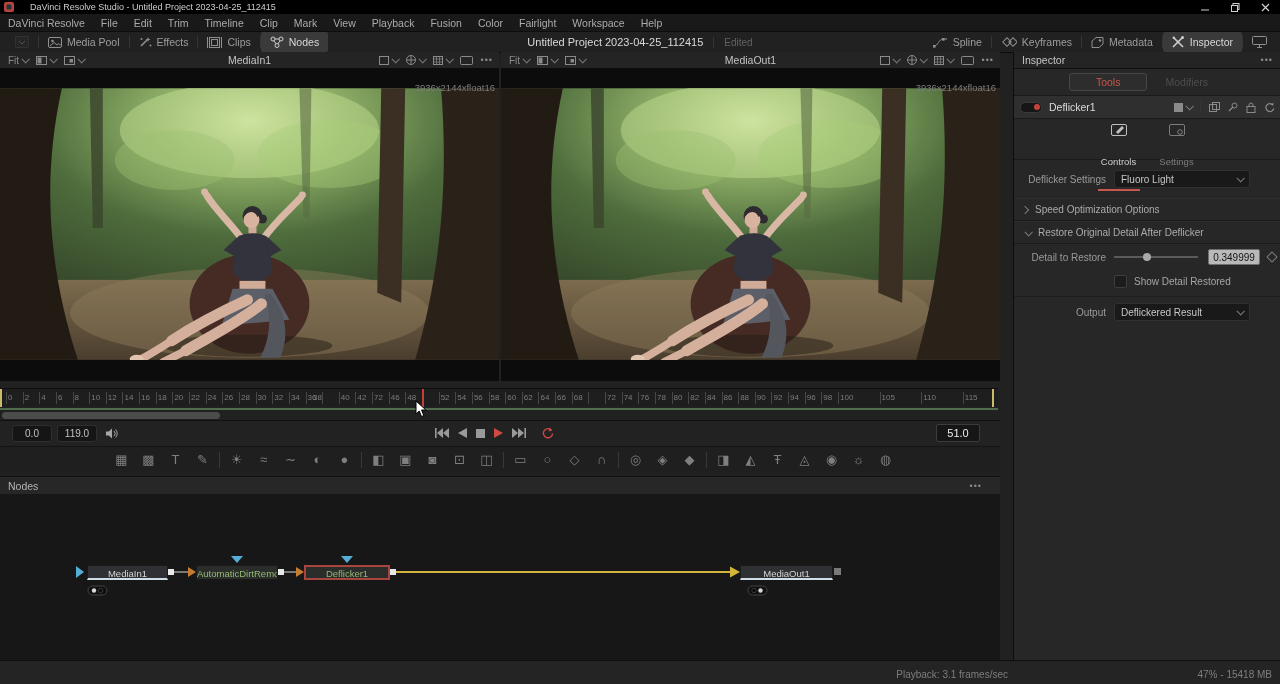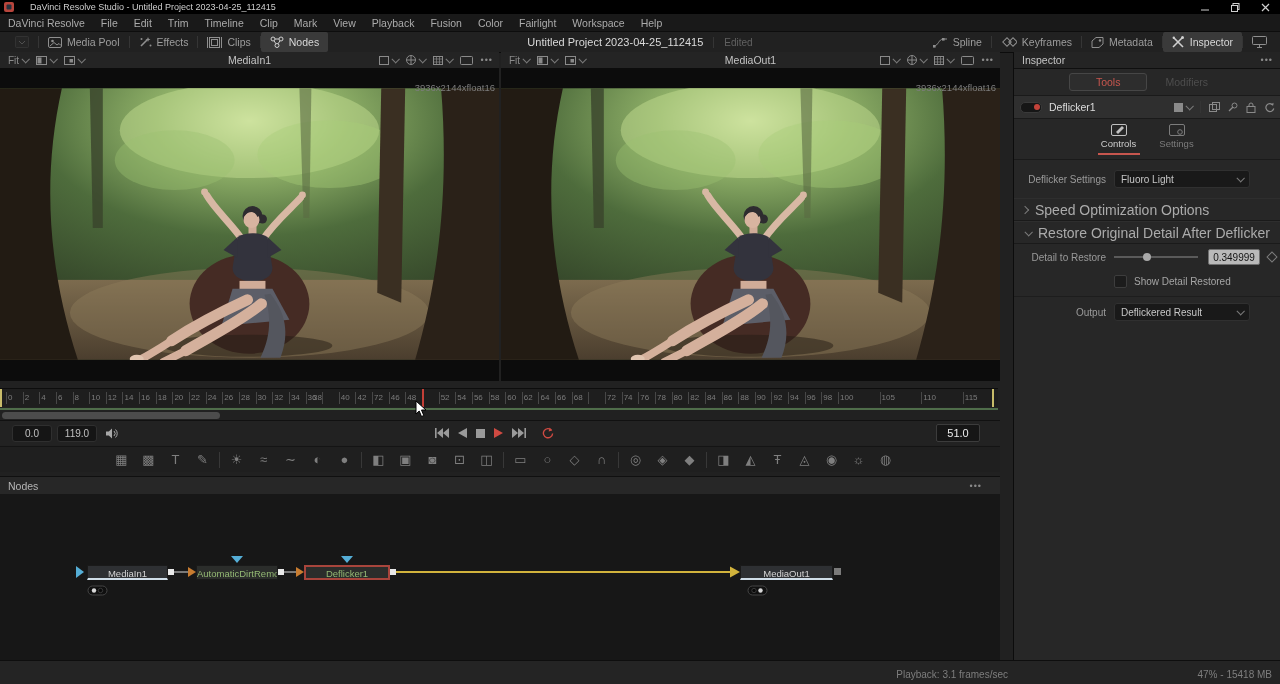--- a/index.html
+++ b/index.html
@@ -71,29 +71,29 @@
   .insphead .lbl{font-size:10.5px;color:#c4c4c4;}
   .segwrap{height:26px;display:flex;align-items:center;justify-content:center;border-bottom:1px solid #1a1a1a;}
   .seg-tools{font-size:10.5px;color:#c7564e;border:1px solid #464646;background:#2d2d2d;border-radius:3px;padding:2px 26px;}
   .seg-mods{font-size:10.5px;color:#4d4d4d;padding:2px 18px;}
   .nodehead{height:22px;background:#2f2f2f;border-bottom:1px solid #1a1a1a;display:flex;align-items:center;padding:0 6px;}
   .nodehead .name{font-size:10.5px;color:#dcdcdc;margin-left:7px;flex:0 0 auto;}
   .toggle{width:20px;height:9px;border-radius:5px;background:#161616;border:1px solid #3a3a3a;position:relative;}
   .toggle .knob{position:absolute;right:1px;top:1px;width:6px;height:6px;border-radius:50%;background:#c3423a;}
   .nh-icons{margin-left:auto;display:flex;align-items:center;gap:8px;color:#8a8a8a;}
   .ctltabs{height:36px;display:flex;align-items:flex-start;justify-content:center;gap:16px;padding-top:4px;border-bottom:1px solid #1a1a1a;}
-  .ctltab{display:flex;flex-direction:column;align-items:center;gap:2px;font-size:9.5px;color:#7c7c7c;}
+  .ctltab{display:flex;flex-direction:column;align-items:center;gap:20px;font-size:9.5px;color:#7c7c7c;}
   .ctltab.active{color:#cecece;}
   .ctltab .under{width:42px;height:2px;background:transparent;margin-top:2px;}
   .ctltab.active .under{background:#c7564e;}
   .irow{display:flex;align-items:center;height:26px;}
   .ilabel{width:92px;text-align:right;font-size:10px;color:#9a9a9a;flex:0 0 auto;}
   .idrop{margin-left:8px;width:122px;height:16px;background:#191919;border:1px solid #303030;border-radius:3px;
          display:flex;align-items:center;justify-content:space-between;padding:0 6px;font-size:10px;color:#c6c6c6;}
-  .isection{display:flex;align-items:center;height:21px;border-top:1px solid #2e2e2e;border-bottom:1px solid #1a1a1a;padding-left:8px;gap:7px;font-size:14px;color:#ababab;}
+  .isection{display:flex;align-items:center;height:21px;border-top:1px solid #2e2e2e;border-bottom:1px solid #1a1a1a;padding-left:8px;gap:7px;font-size:10px;color:#ababab;}
   .slider{margin-left:8px;width:84px;height:2px;background:#5a5a5a;position:relative;}
   .slider .knob{position:absolute;left:35%;top:-3px;width:8px;height:8px;border-radius:50%;background:#a9a9a9;}
   .valbox{margin-left:10px;width:50px;height:14px;background:#b9b9b9;border:1px solid #6f6f6f;border-radius:2px;color:#141414;font-size:10px;display:flex;align-items:center;justify-content:center;}
   .kfdiamond{margin-left:8px;width:6px;height:6px;border:1.3px solid #7c7c7c;transform:rotate(45deg);}
   .checkbox{width:11px;height:11px;background:#1c1c1c;border:1px solid #3d3d3d;border-radius:2px;margin-left:100px;}
   .cklabel{margin-left:7px;font-size:10px;color:#a5a5a5;}
   .cursor{position:absolute;left:415px;top:400px;z-index:50;pointer-events:none;}
   svg{display:block;}
 </style>
 </head>

